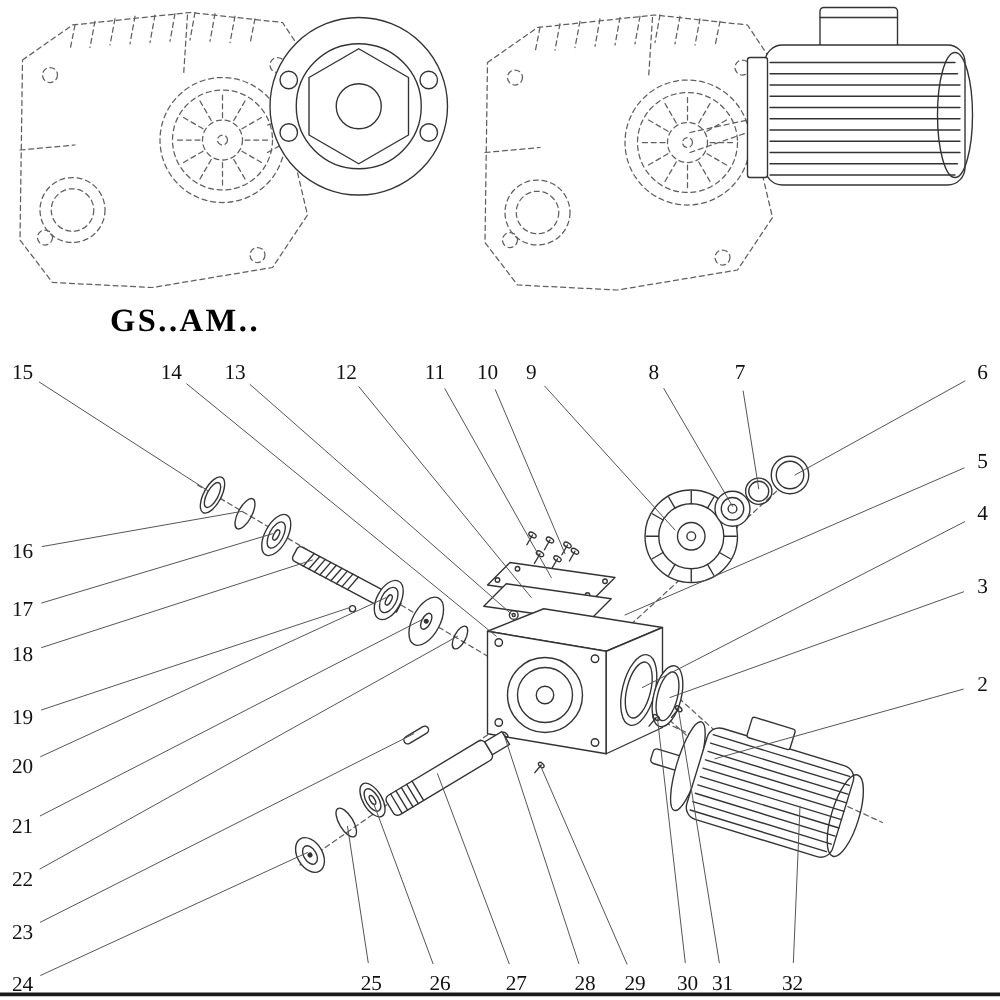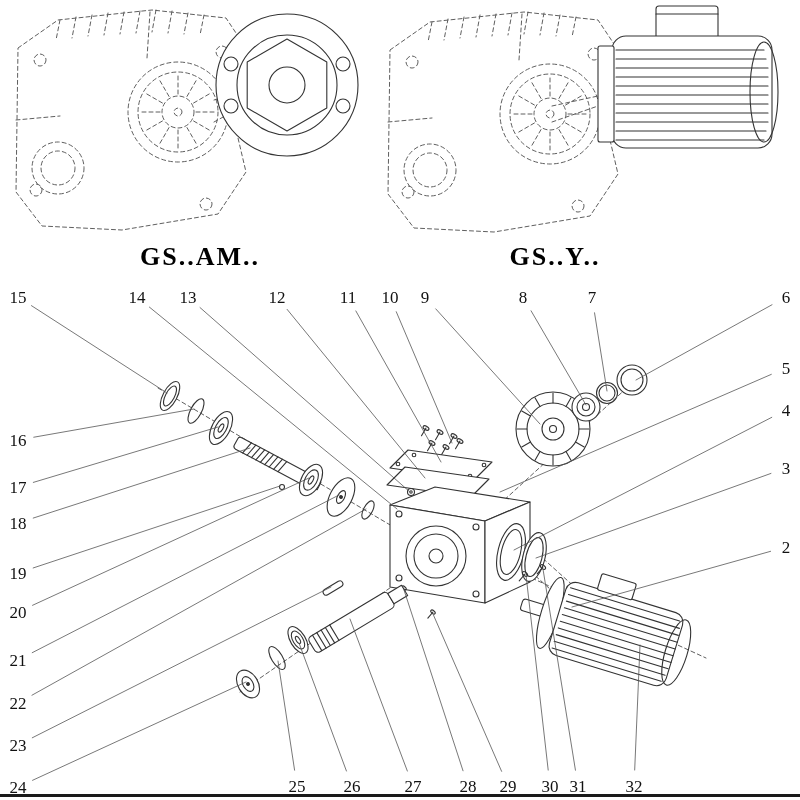--- a/index.html
+++ b/index.html
@@ -10,21 +10,21 @@
   #art line,#art path,#art circle,#art ellipse,#art rect,#art polygon{
     stroke:#333;fill:none;stroke-width:1.1;stroke-linejoin:round;stroke-linecap:round;}
   #art .dash line,#art .dash path,#art .dash circle,#art .dash ellipse,#art .dash rect,#art .dash polygon,
   #art line.dash,#art path.dash,#art circle.dash,#art ellipse.dash,#art rect.dash,#art polygon.dash{
     stroke-dasharray:4 3;stroke:#5f5f5f;stroke-width:1;}
   #art .wfill{fill:#ffffff;}
   #art .ink{fill:#333;stroke:none;}
   #art text.callout{font-family:"Liberation Serif",serif;font-size:17px;fill:#111;
     text-anchor:middle;stroke:none;}
   #art line.leader{stroke:#555;stroke-width:.8;stroke-dasharray:none;}
-  .view-label{position:absolute;text-align:center;font-weight:bold;font-size:26px;
+  .view-label{position:absolute;font-weight:bold;font-size:26px;
     letter-spacing:2px;color:#000;}
   #label-am{left:88px;top:242px;width:224px;}
   #label-y{left:448px;top:242px;width:214px;}
   .bottom-edge{position:absolute;left:0;top:794px;width:800px;height:3px;background:#1a1a1a;}
 </style>
 </head>
 <body>
 
 <div class="page">
 
@@ -378,16 +378,15 @@
         <line x1="548.1917544778998" y1="770.1025081182029" x2="526" y2="575" class="leader"></line>
         <text x="550" y="792" class="callout">30</text>
         <line x1="575.452280978806" y1="770.2041420685977" x2="543" y2="569" class="leader"></line>
         <text x="578" y="792" class="callout">31</text>
         <line x1="634.680235465997" y1="770.0144665490701" x2="640" y2="645" class="leader"></line>
         <text x="634" y="792" class="callout">32</text>
       </g>
 </svg>
 
 <div class="view-label" id="label-am">GS..AM..</div>
-<div class="view-label" id="label-y">GS..Y..</div>
 
 <div class="bottom-edge"></div>
 </div>
 
 </body></html>

